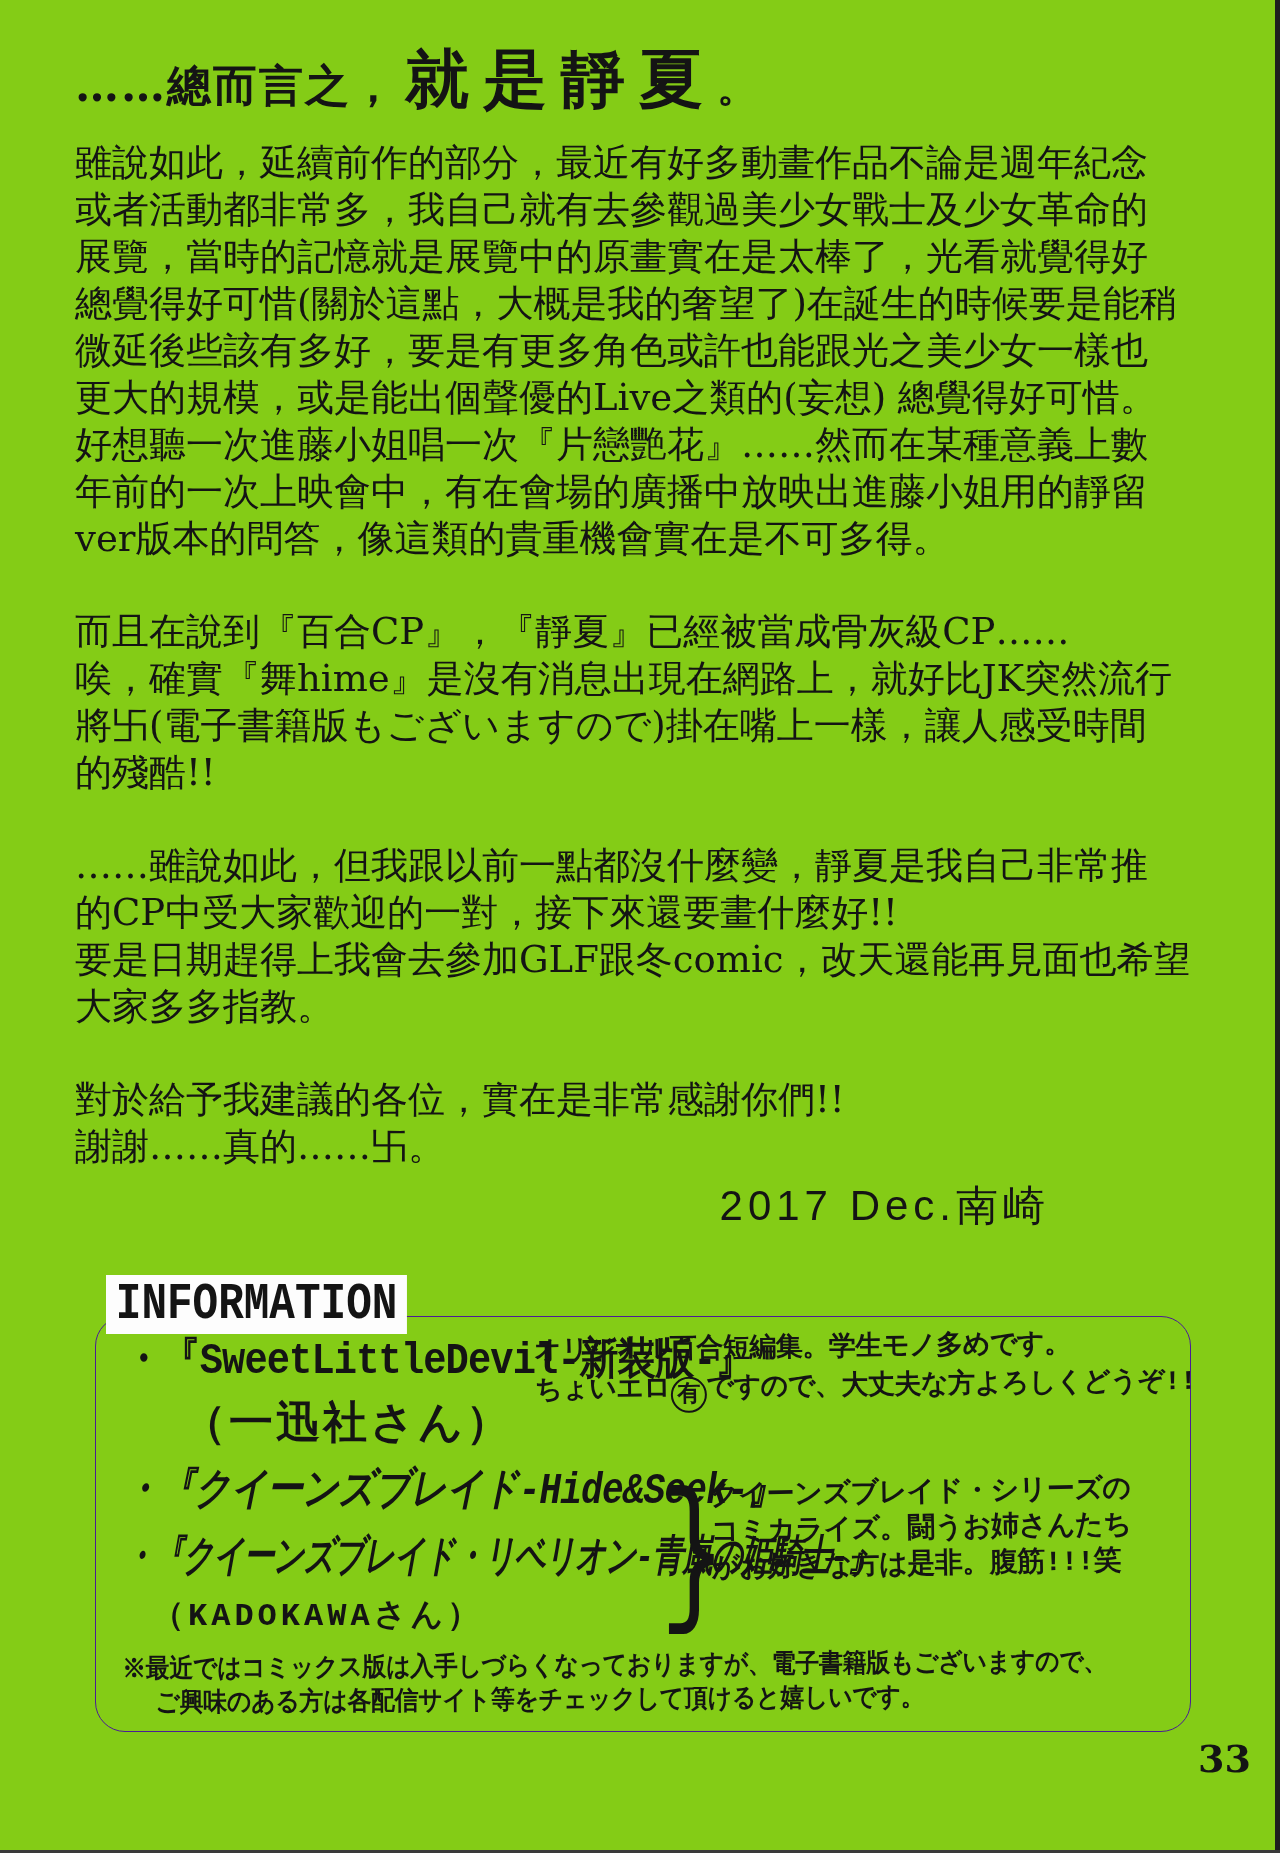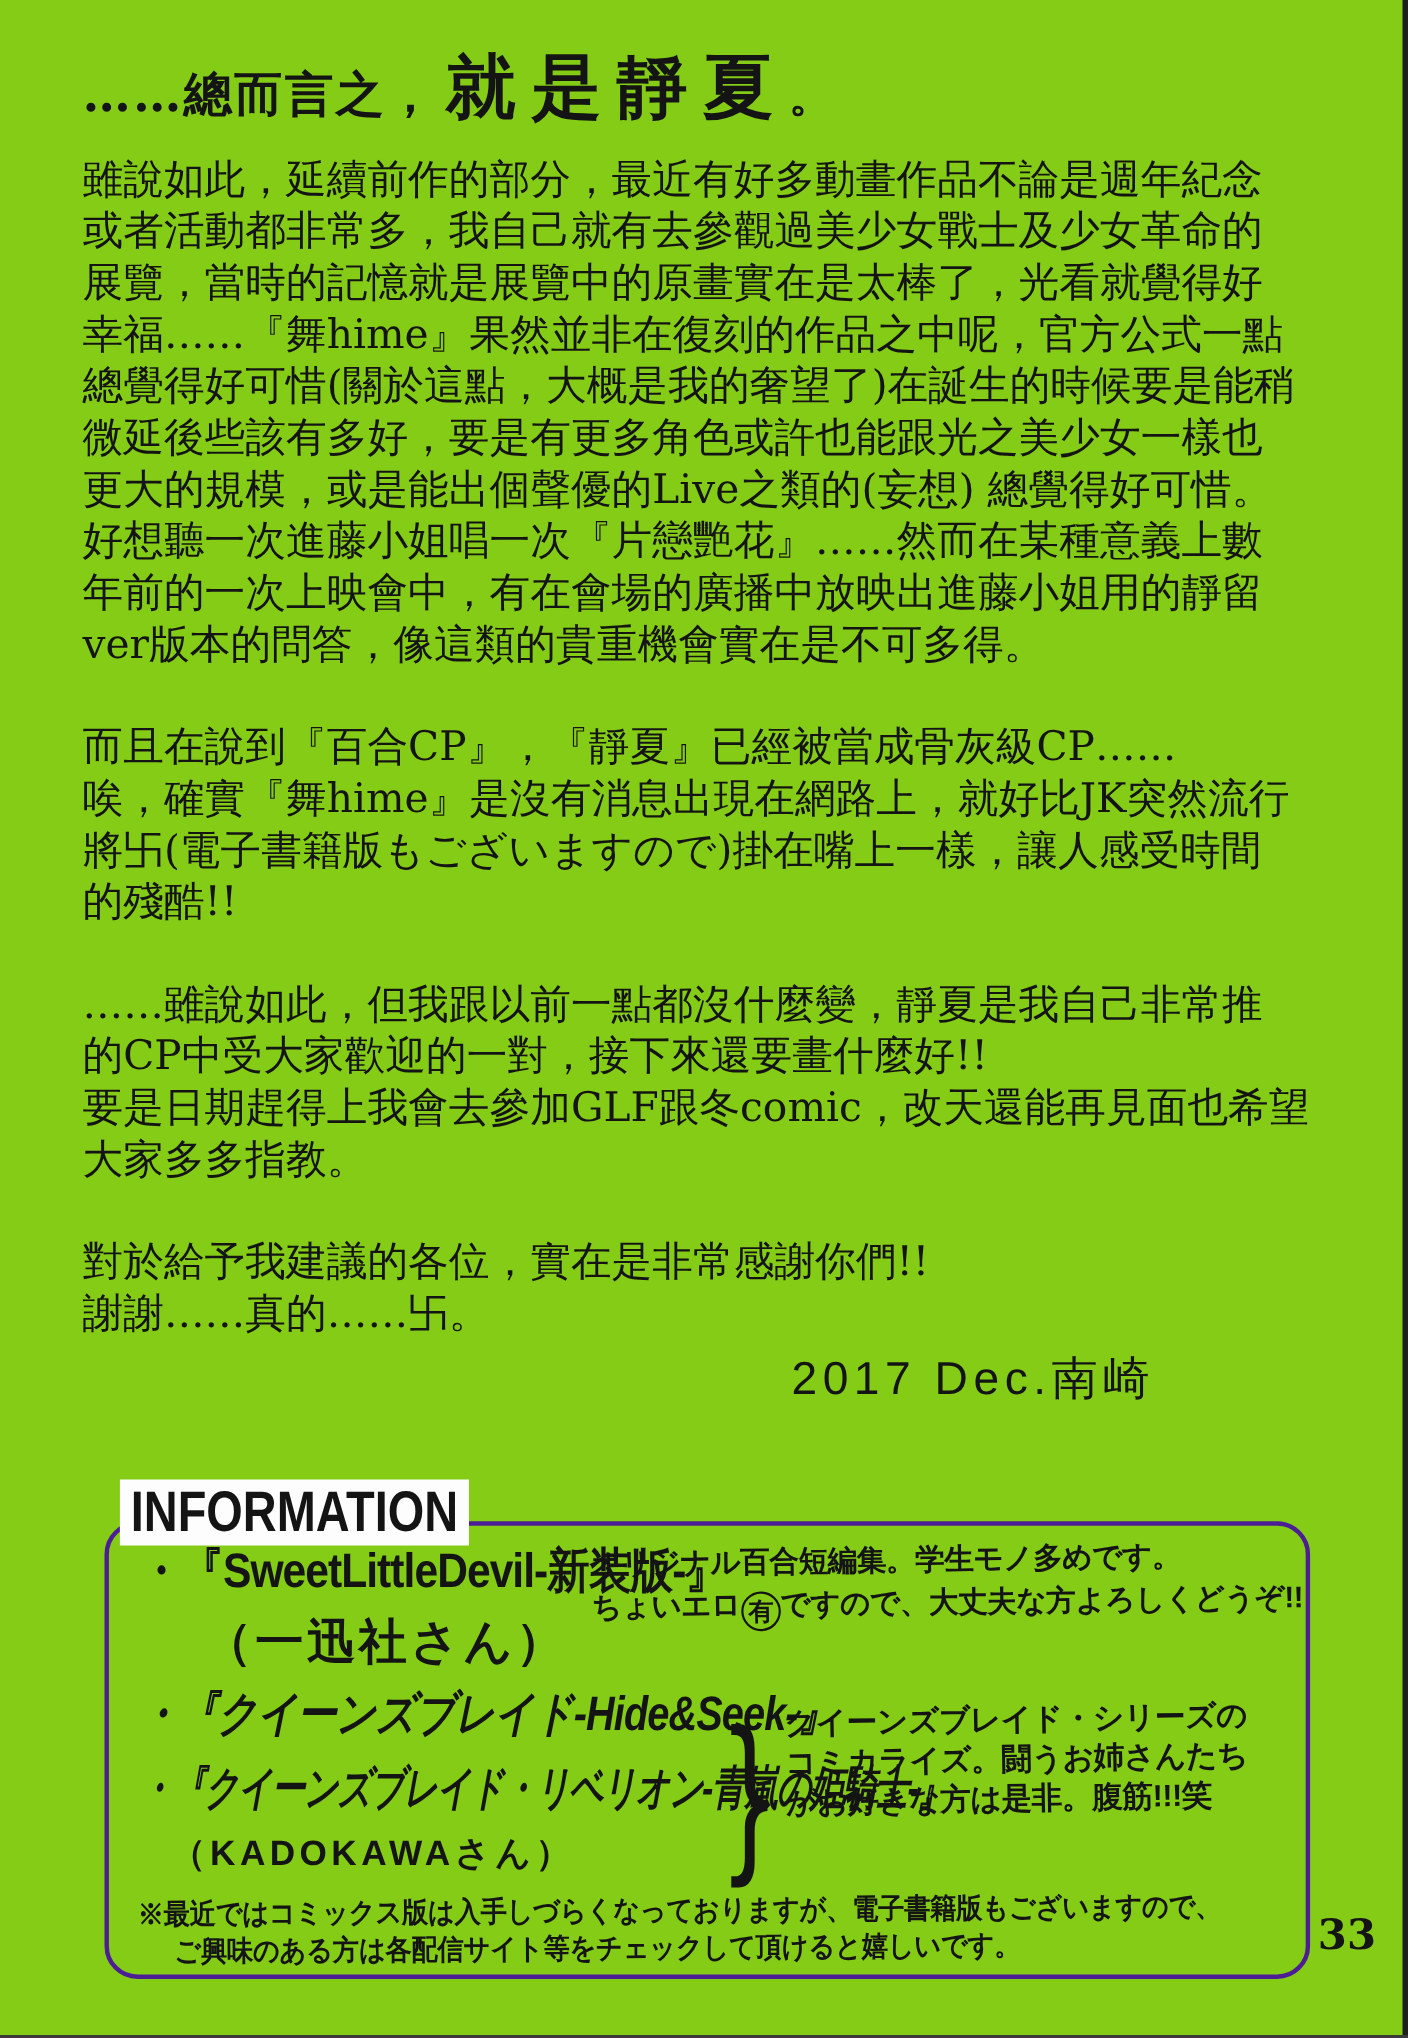--- a/index.html
+++ b/index.html
@@ -23,23 +23,23 @@
 
   .para { margin:0 0 46px 0; }
   .para .line { font-size:37px; line-height:47px; white-space:nowrap; }
 
   .signature {
     text-align:right; font-family:"Liberation Sans", sans-serif;
     font-size:42px; letter-spacing:5px; margin-top:0; white-space:nowrap;
   }
 
   .info-box {
-    position:absolute; left:95px; top:1383px; width:1096px; height:416px;
-    border:4px solid #4c1d95; border-radius:30px; box-sizing:border-box;
-    font-family:Liberation Sans, sans-serif;
+    position:absolute; left:95px; top:1316px; width:1096px; height:416px;
+    border:1px solid #4c1d95; border-radius:30px; box-sizing:border-box;
+    font-family:Liberation Mono, monospace;
   }
   .info-header {
     position:absolute; top:-42px; left:10px;
     background:#fdfdfd; padding:0 12px;
     font-size:52px; font-weight:900;
     transform:scaleX(0.82); transform-origin:left center;
     white-space:nowrap;
   }
   .item1-title {
     position:absolute; top:12px; left:28px;
@@ -100,21 +100,20 @@
     <div class="title-line">
       <span class="title-prefix">……總而言之，</span>
       <span class="title-emphasis">就是靜夏</span>
       <span class="title-suffix">。</span>
     </div>
 
     <div class="para">
       <div class="line">雖說如此，延續前作的部分，最近有好多動畫作品不論是週年紀念</div>
       <div class="line">或者活動都非常多，我自己就有去參觀過美少女戰士及少女革命的</div>
       <div class="line">展覽，當時的記憶就是展覽中的原畫實在是太棒了，光看就覺得好</div>
-      <div class="line">幸福……『舞hime』果然並非在復刻的作品之中呢，官方公式一點</div>
       <div class="line">總覺得好可惜(關於這點，大概是我的奢望了)在誕生的時候要是能稍</div>
       <div class="line">微延後些該有多好，要是有更多角色或許也能跟光之美少女一樣也</div>
       <div class="line">更大的規模，或是能出個聲優的Live之類的(妄想) 總覺得好可惜。</div>
       <div class="line">好想聽一次進藤小姐唱一次『片戀艷花』……然而在某種意義上數</div>
       <div class="line">年前的一次上映會中，有在會場的廣播中放映出進藤小姐用的靜留</div>
       <div class="line">ver版本的問答，像這類的貴重機會實在是不可多得。</div>
     </div>
 
     <div class="para">
       <div class="line">而且在說到『百合CP』，『靜夏』已經被當成骨灰級CP……</div>

